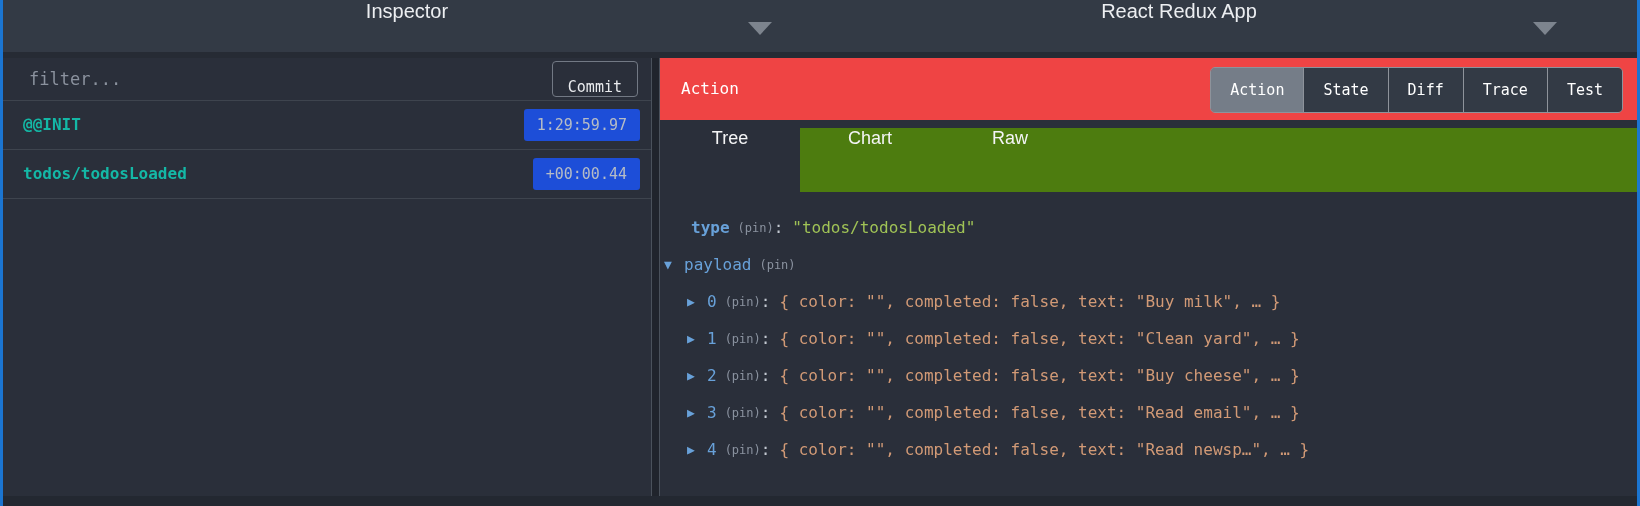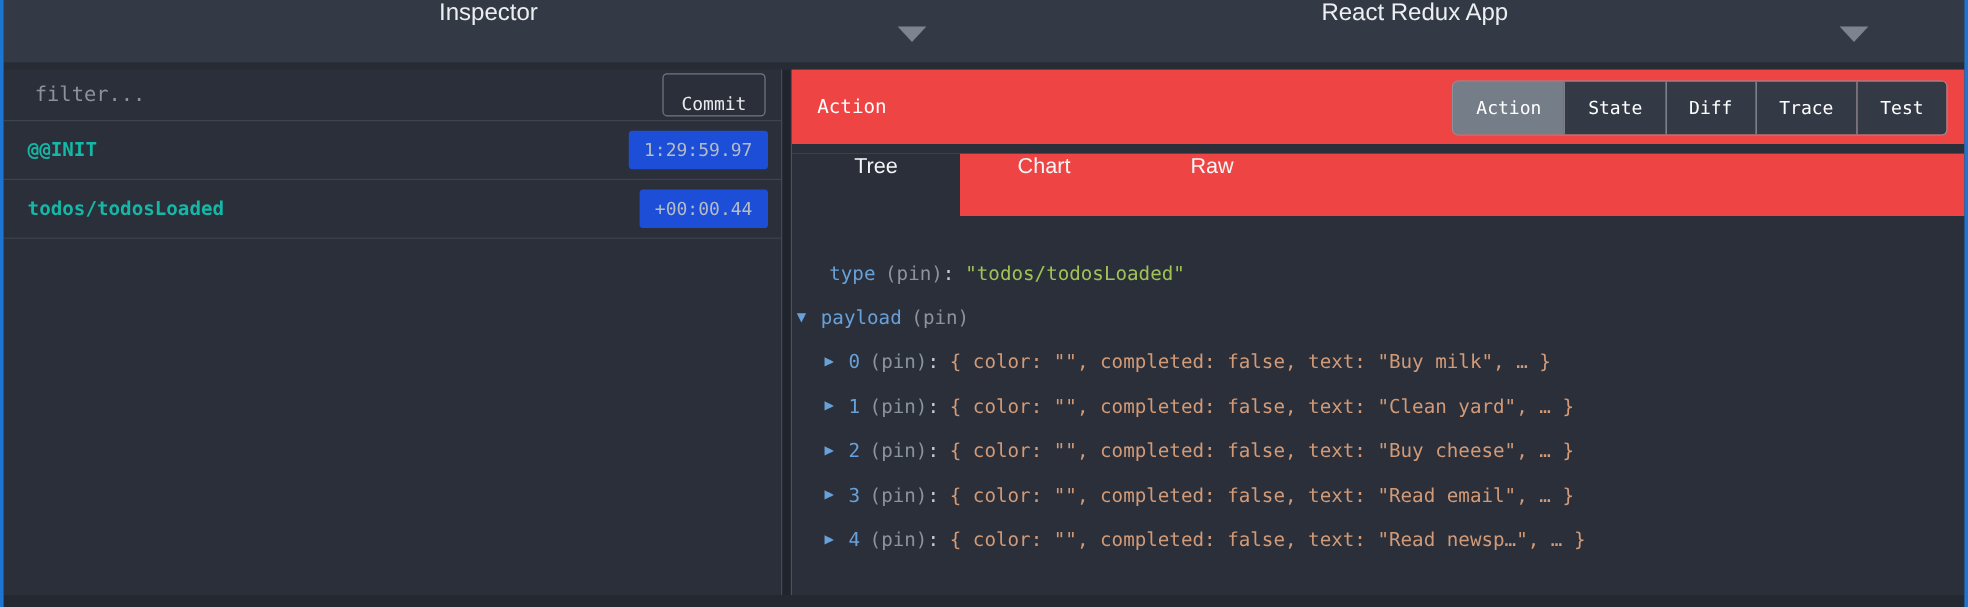--- a/index.html
+++ b/index.html
@@ -50,36 +50,36 @@
   .rp-header { position:absolute; left:0; top:0; width:100%; height:62px; background:#ef4444; }
   .rp-title { position:absolute; left:21px; top:0; line-height:62px; color:#ffffff; font-size:16px; }
   .tab-group { position:absolute; right:14px; top:9px; height:46px; display:flex;
                border:1px solid #8e939b; border-radius:5px; overflow:hidden; box-sizing:border-box; }
   .tab-btn { height:44px; line-height:44px; padding:0 19px; background:#333a45; color:#ffffff;
              font:15px "DejaVu Sans Mono", monospace; border:none; border-left:1px solid #8e939b;
              cursor:pointer; }
   .tab-btn:first-child { border-left:none; }
   .tab-btn.selected { background:#757d88; }
 
-  .subtab-bar { position:absolute; left:0; top:62px; width:100%; height:60px;
-                background:#ef4444; border-top:8px solid #2a2f3a; box-sizing:border-box;
+  .subtab-bar { position:absolute; left:0; top:62px; width:100%; height:72px;
+                background:#4d7c0f; border-top:8px solid #2a2f3a; box-sizing:border-box;
                 display:flex; }
   .subtab { width:140px; height:68px; line-height:68px; text-align:center;
             color:#f4f5f6; font:18px "Liberation Sans", sans-serif; cursor:pointer; }
   .subtab.selected { background:#2a2f3a; }
 
   .tree { position:absolute; left:0; top:138px; width:100%; height:300px;
           padding-top:13px; box-sizing:border-box; font-size:16px; }
   .tree-row { height:37px; display:flex; align-items:center; white-space:pre; }
-  .tree-row.type-row .key { margin-left:31px; }
+  .tree-row.type-row .key { margin-left:31px;font-weight:bold; }
   .tri { display:inline-block; width:20px; color:#68a1d9; font-size:13px;
          margin-left:4px; cursor:pointer; }
   .tree-row.item .tri { margin-left:27px; }
   .key { color:#68a1d9; cursor:pointer; }
-  .pin { color:#8b93a0; font-size:16px; margin-left:8px; cursor:pointer; }
+  .pin { color:#8b93a0; font-size:12px; margin-left:8px; cursor:pointer; }
   .sep { color:#c3c9d1; margin-right:9px; }
   .val-string { color:#a0c356; }
   .preview { color:#d29a76; }
 
   .bottom-band { position:absolute; left:3px; top:496px; width:1634px; height:10px; background:#232831; }
 </style>
 </head>
 <body>
 
 <div class="app">

